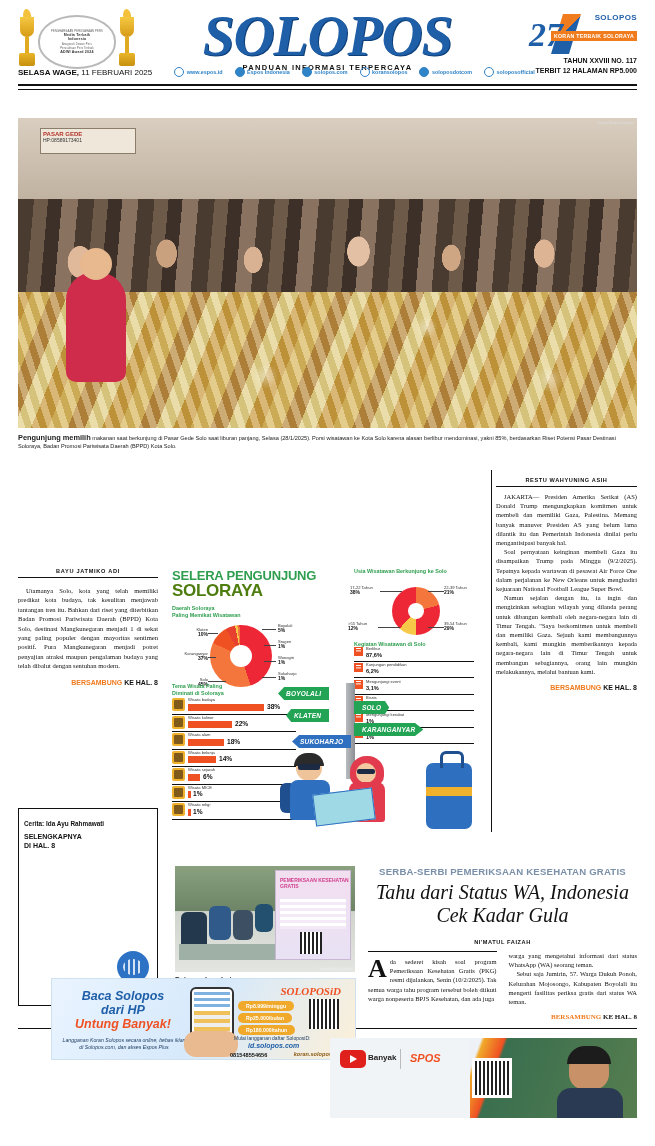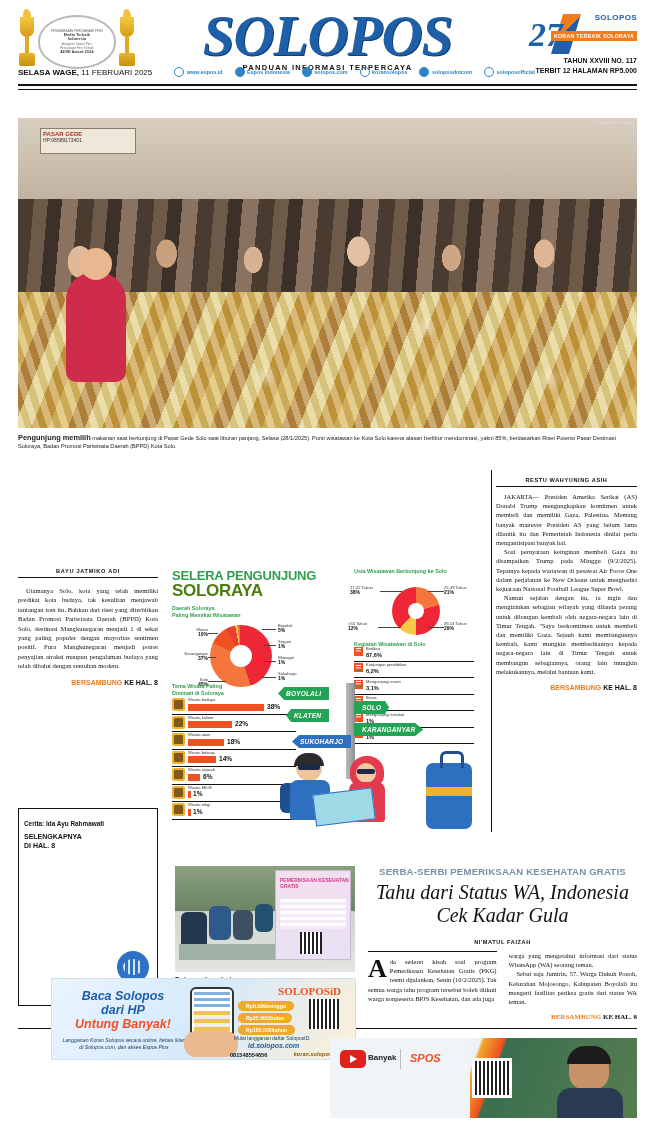--- a/index.html
+++ b/index.html
@@ -188,21 +188,21 @@
   
   .adrule{position:absolute;left:18px;top:1028px;right:18px;border-top:1.6px solid #111;}
   .ad1{position:absolute;left:18px;top:978px;width:303px;height:80px;background:linear-gradient(120deg,#eaf4ff 0%,#d6e9fb 50%,#fdf0d8 100%);border:1px solid #cfe0ef;overflow:hidden;margin-left:33px;}
   .ad1 .h1{position:absolute;left:12px;top:10px;width:118px;text-align:center;font-size:12.5px;font-weight:bold;font-style:italic;color:#1f5fa8;line-height:14px;}
   .ad1 .h2{color:#ef5123;}
   .ad1 .p{position:absolute;left:10px;top:58px;width:124px;text-align:center;font-size:5.2px;font-style:italic;line-height:7px;color:#1f3f63;}
   .ad1 .phone{position:absolute;left:138px;top:8px;width:40px;height:64px;background:#fff;border:2px solid #333;border-radius:6px;overflow:hidden;}
   .ad1 .phone i{position:absolute;left:2px;top:3px;right:2px;height:16px;background:repeating-linear-gradient(180deg,#7fb2e0 0 3px,#fff 3px 6px);}
   .ad1 .phone b{position:absolute;left:2px;top:22px;right:2px;bottom:3px;background:repeating-linear-gradient(180deg,#f0c05a 0 4px,#eee 4px 8px);}
   .ad1 .hand{position:absolute;left:132px;top:52px;width:54px;height:26px;background:#e9b98f;border-radius:12px;}
-  .ad1 .brand{position:absolute;right:14px;top:6px;font-family:"Liberation Serif",serif;font-weight:bold;font-size:11px;color:#1f5fa8;}
+  .ad1 .brand{position:absolute;right:14px;top:6px;font-family:"Liberation Serif",serif;font-weight:bold;font-style:italic;font-size:11px;color:#1f5fa8;}
   .ad1 .brand span{color:#ef5123;}
   .pill{position:absolute;left:186px;background:#f0a92a;color:#fff;font-size:5.2px;font-weight:bold;border-radius:8px;padding:2px 8px;}
   .ad1 .qr{position:absolute;right:16px;top:20px;width:30px;height:30px;background:repeating-linear-gradient(90deg,#222 0 2px,#fff 2px 4px),repeating-linear-gradient(0deg,#222 0 2px,transparent 2px 4px);}
   .ad1 .cta{position:absolute;left:182px;top:56px;font-size:5px;color:#1f3f63;}
   .ad1 .url{position:absolute;left:196px;top:63px;font-size:7px;font-weight:bold;font-style:italic;color:#1f5fa8;}
   .ad1 .tel{position:absolute;left:178px;top:73px;font-size:5.6px;font-weight:bold;color:#111;}
   .ad1 .site{position:absolute;right:10px;top:72px;font-size:5.6px;font-weight:bold;font-style:italic;color:#8a5a12;}
 
   .ad2{position:absolute;left:330px;top:1038px;width:307px;height:80px;overflow:hidden;background:#eef2f6;}
   .ad2 .stripes{position:absolute;inset:0;background:linear-gradient(110deg,#1f5fa8 0%,#2f83c7 22%,#eef2f6 23%,#eef2f6 45%,#f0a92a 46%,#ef5123 52%,#3a6f4f 53%,#567d4f 100%);}

